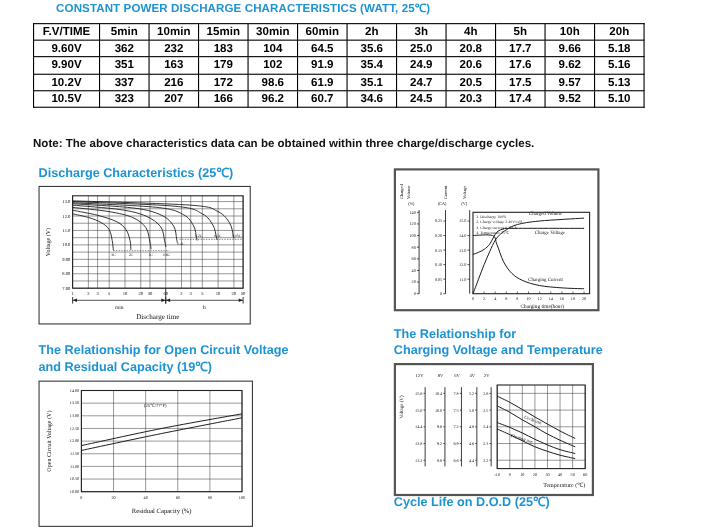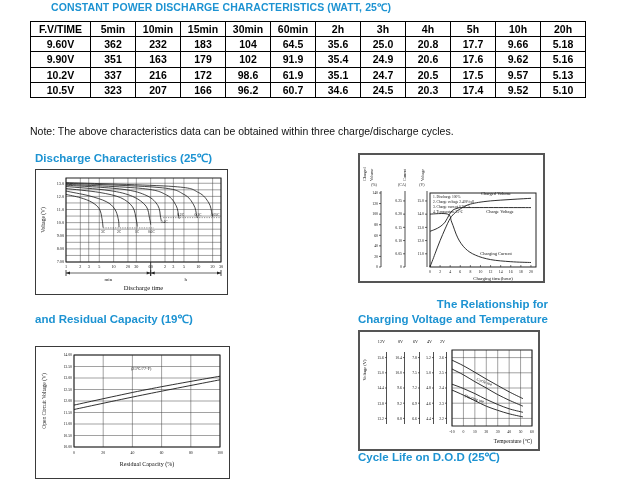--- a/index.html
+++ b/index.html
@@ -6,21 +6,21 @@
   body { background:#fff; }
   .page { position:relative; width:640px; height:482px; background:#fff;
           font-family:"Liberation Sans", sans-serif; overflow:hidden; }
   .main-title { position:absolute; left:30px; top:0; font-size:10.5px; font-weight:bold;
                 letter-spacing:0.1px;margin-left:21px; }
   .power-table { position:absolute; left:30px; top:21px; width:556px;
                  border-collapse:collapse; table-layout:fixed; }
   .power-table th, .power-table td { border:1.5px solid #000; text-align:center;
                  font-size:10.5px; font-weight:bold; color:#000; height:15.2px; padding:0; }
   .power-table th:first-child { width:60px; }
-  .note { position:absolute; left:30px; top:125px; font-size:10.5px; font-weight:normal; color:#111; }
+  .note { position:absolute; left:30px; top:125px; font-size:10.5px; font-weight:bold; color:#111; }
   .sec-title { position:absolute; font-size:11.5px; font-weight:bold; line-height:15px; }
   .chartbox { position:absolute; background:#fff; }
   .b15 { border:1.5px solid #3a3a3a; }
   .b2  { border:2px solid #555; }
   svg { display:block; }
 </style>
 </head>
 <body>
 
 <div class="page">
@@ -272,21 +272,21 @@
         <text x="73" y="58" font-size="3.6" text-anchor="start" fill="#111" font-family="&quot;Liberation Serif&quot;, serif">4. Temperature 25℃</text>
         <path d="M70.0 112.0C70.8 109.8 73.4 103.2 75.0 98.8C76.7 94.4 78.4 89.7 80.1 85.6C81.8 81.4 83.5 77.6 85.1 73.9C86.8 70.2 88.5 66.1 90.2 63.4C91.9 60.6 93.6 59.1 95.2 57.6C96.9 56.0 97.8 55.3 100.3 53.9C102.8 52.4 105.3 50.4 110.4 49.1C115.4 47.8 120.5 46.9 130.6 45.9C140.7 45.0 164.2 43.7 171.0 43.3" fill="none" stroke="#1a1a1a" stroke-width="0.9"></path>
         <path d="M70.0 76.3C70.8 76.0 73.4 75.1 75.0 74.4C76.7 73.6 78.4 72.9 80.1 71.7C81.8 70.5 83.6 69.1 85.1 67.1C86.7 65.1 87.9 61.8 89.2 59.8C90.4 57.8 91.3 56.3 92.7 55.2C94.1 54.1 95.7 53.7 97.8 53.2C99.9 52.8 93.1 52.7 105.3 52.6C117.5 52.5 160.0 52.6 171.0 52.6" fill="none" stroke="#1a1a1a" stroke-width="0.9"></path>
         <path d="M70.0 59.1C72.9 59.1 84.0 57.8 87.7 59.1C91.3 60.5 90.0 63.1 91.7 67.1C93.4 71.0 95.5 78.5 97.8 82.9C100.0 87.3 102.4 90.6 105.3 93.5C108.3 96.4 111.2 98.3 115.4 100.1C119.6 102.0 124.7 103.5 130.6 104.6C136.5 105.7 144.0 106.2 150.8 106.7C157.5 107.2 167.6 107.4 171.0 107.5" fill="none" stroke="#1a1a1a" stroke-width="0.9"></path>
         <text x="136" y="40" font-size="4.5" text-anchor="middle" fill="#111" font-family="&quot;Liberation Serif&quot;, serif">Charged Volume</text>
         <text x="140" y="58" font-size="4.5" text-anchor="middle" fill="#111" font-family="&quot;Liberation Serif&quot;, serif">Charge Voltage</text>
         <text x="136" y="100" font-size="4.5" text-anchor="middle" fill="#111" font-family="&quot;Liberation Serif&quot;, serif">Charging Current</text>
       </svg>
   </div>
 
-  <div class="sec-title" style="left: 358px; top: 297px; color: rgb(29, 147, 210); text-align: right;">
+  <div class="sec-title" style="left: 358px; top: 297px; color: rgb(29, 147, 210);">
     <div>The Relationship for</div>
     <div>Charging Voltage and Temperature</div>
   </div>
   <div class="chartbox b2" style="left:358px; top:330px; width:182px; height:121px;">
     <svg id="svg-temp" width="178" height="117" viewBox="0 0 178 117">
         <text x="25" y="11" font-size="4.2" text-anchor="end" fill="#111" font-family="&quot;Liberation Serif&quot;, serif">12V</text>
         <line x1="26.5" y1="20" x2="26.5" y2="92" stroke="#222" stroke-width="0.8"></line>
         <line x1="25" y1="25.599999999999994" x2="26.5" y2="25.599999999999994" stroke="#222" stroke-width="0.7"></line>
         <text x="24" y="26.899999999999995" font-size="3.8" text-anchor="end" fill="#111" font-family="&quot;Liberation Serif&quot;, serif">15.6</text>
         <line x1="25" y1="40.800000000000004" x2="26.5" y2="40.800000000000004" stroke="#222" stroke-width="0.7"></line>
@@ -372,20 +372,21 @@
         <path d="M92.0 28.1C93.9 29.1 99.6 31.7 103.4 33.7C107.2 35.7 111.0 38.1 114.9 40.3C118.7 42.5 122.5 44.9 126.3 47.1C130.1 49.3 133.9 51.4 137.7 53.5C141.5 55.6 145.0 57.6 149.1 59.8C153.3 62.0 160.6 65.5 162.9 66.6" fill="none" stroke="#1a1a1a" stroke-width="0.9"></path>
         <path d="M92.0 37.0C93.9 38.0 99.6 40.7 103.4 42.8C107.2 44.9 111.0 47.5 114.9 49.7C118.7 51.9 122.5 53.8 126.3 56.0C130.1 58.2 133.9 60.6 137.7 62.6C141.5 64.6 145.0 66.2 149.1 68.2C153.3 70.1 160.6 73.2 162.9 74.2" fill="none" stroke="#1a1a1a" stroke-width="0.9"></path>
         <path d="M92.0 52.2C93.9 52.9 99.6 54.9 103.4 56.5C107.2 58.1 111.0 59.8 114.9 61.6C118.7 63.4 122.5 65.6 126.3 67.4C130.1 69.2 133.9 70.9 137.7 72.5C141.5 74.0 145.0 75.5 149.1 76.8C153.3 78.1 160.6 79.7 162.9 80.3" fill="none" stroke="#1a1a1a" stroke-width="0.9"></path>
         <path d="M92.0 58.0C93.9 58.9 99.6 61.3 103.4 63.1C107.2 64.9 111.0 66.8 114.9 68.7C118.7 70.5 122.5 72.6 126.3 74.2C130.1 75.8 133.9 77.0 137.7 78.3C141.5 79.6 145.0 80.7 149.1 81.8C153.3 82.9 160.6 84.4 162.9 84.9" fill="none" stroke="#1a1a1a" stroke-width="0.9"></path>
         <text x="0" y="0" font-size="4.2" text-anchor="middle" fill="#111" font-family="&quot;Liberation Serif&quot;, serif" transform="translate(124 51) rotate(20)">Cycle use</text>
         <text x="0" y="0" font-size="4.2" text-anchor="middle" fill="#111" font-family="&quot;Liberation Serif&quot;, serif" transform="translate(114 68) rotate(17)">Floating use</text>
       </svg>
   </div>
 
   <div class="sec-title" style="left: 35px; top: 312px; color: rgb(29, 147, 210);">
+    <div>The Relationship for Open Circuit Voltage</div>
     <div>and Residual Capacity (19℃)</div>
   </div>
   <div class="chartbox b15" style="left:35px; top:346px; width:195px; height:133px;">
     <svg id="svg-ocv" width="192" height="130" viewBox="0 0 192 130">
         <line x1="38" y1="100" x2="184" y2="100" stroke="#444" stroke-width="0.5"></line>
         <line x1="38" y1="88.5" x2="184" y2="88.5" stroke="#444" stroke-width="0.5"></line>
         <line x1="38" y1="77" x2="184" y2="77" stroke="#444" stroke-width="0.5"></line>
         <line x1="38" y1="65.5" x2="184" y2="65.5" stroke="#444" stroke-width="0.5"></line>
         <line x1="38" y1="54" x2="184" y2="54" stroke="#444" stroke-width="0.5"></line>
         <line x1="38" y1="42.5" x2="184" y2="42.5" stroke="#444" stroke-width="0.5"></line>

